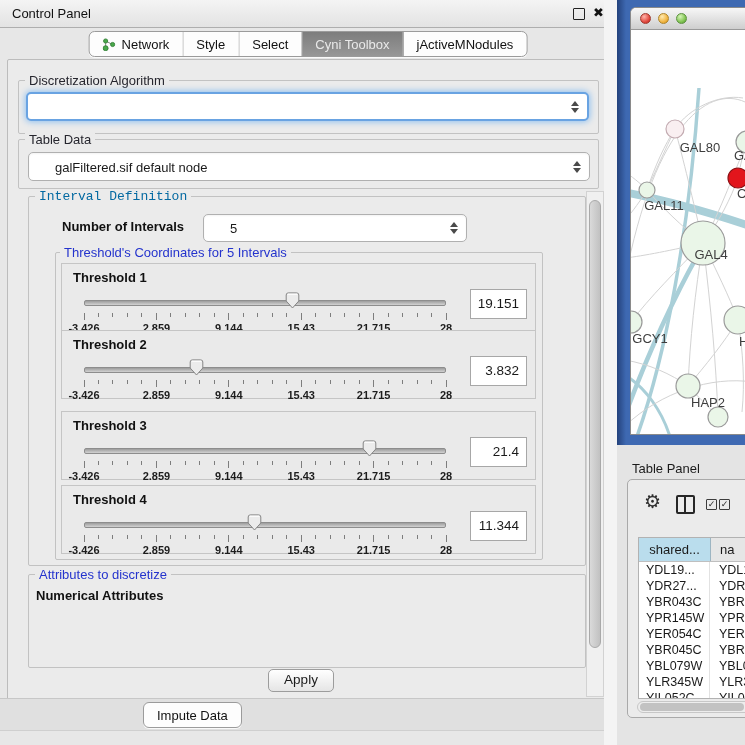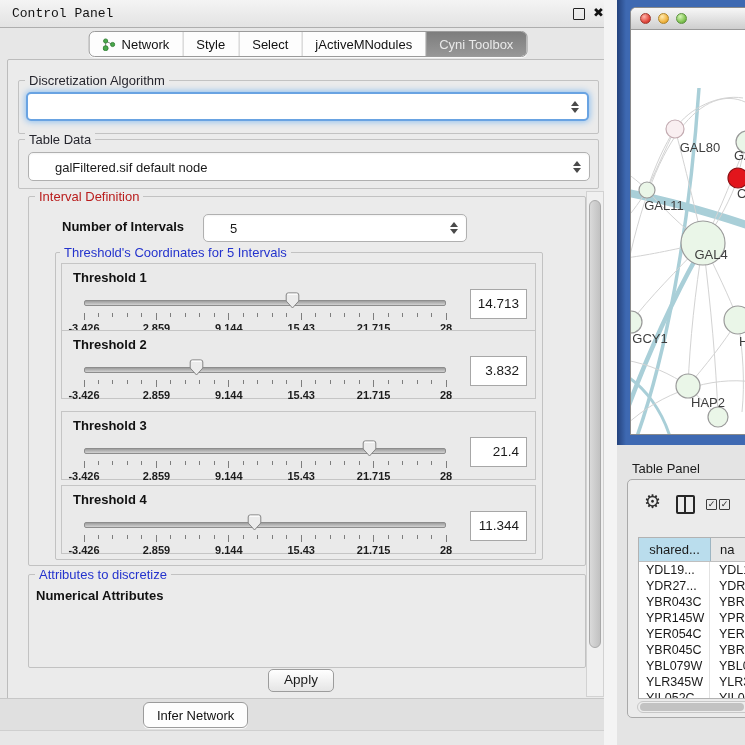--- a/index.html
+++ b/index.html
@@ -2,39 +2,39 @@
 <html><head>
 <meta charset="utf-8">
 <style>
   html,body{margin:0;padding:0;}
   body{font-family:"Liberation Sans","DejaVu Sans",sans-serif;color:#1a1a1a;}
   .stage{position:relative;width:745px;height:745px;overflow:hidden;background:#e7e7e7;}
 
   
   .cpanel{position:absolute;left:0;top:0;width:617px;height:745px;}
   .cp-titlebar{position:absolute;left:0;top:0;width:617px;height:27px;background:linear-gradient(#f4f4f4,#e3e3e3);border-bottom:1px solid #aeaeae;}
-  .cp-title{position:absolute;left:12px;top:6px;font-size:13px;color:#111;font-family:Liberation Mono, monospace;}
+  .cp-title{position:absolute;left:12px;top:6px;font-size:13px;color:#111;}
   .cp-float{position:absolute;left:573px;top:8px;width:10px;height:10px;border:1.6px solid #222;border-radius:1px;}
   .cp-close{position:absolute;left:593px;top:5px;font-size:13px;font-weight:bold;color:#111;}
 
   .segctl{position:absolute;display:flex;height:24px;background:#fdfdfd;border:1px solid #9b9b9b;border-radius:6px;overflow:hidden;font-size:13px;box-shadow:0 1px 0 rgba(255,255,255,.8);}
   .seg{display:flex;align-items:center;gap:6px;padding:0 13px;color:#111;white-space:nowrap;}
   .seg + .seg{border-left:1px solid #c9c9c9;}
   .seg.sel{background:linear-gradient(#7d7d7d,#979797);color:#e9e9e9;border-left-color:#7d7d7d;}
   .seg.sel + .seg{border-left-color:#7d7d7d;}
   .top-tabs{top:31px;left:308px;transform:translateX(-50%);}
   .bottom-tabs{top:702px;left:143px;}
   .neticon{display:inline-flex;width:13px;height:13px;}
 
   .cp-content{position:absolute;left:7px;top:59px;width:601px;height:639px;background:#ebebeb;border:1px solid #bcbcbc;border-radius:2px;}
 
   .group{position:absolute;border:1px solid #c2c2c2;border-radius:2px;}
   .group-title{position:absolute;font-size:13px;background:#ebebeb;padding:0 4px;white-space:nowrap;}
   .t-dark{color:#26262e;}
-  .t-green{color:#b91c1c;}
+  .t-green{color:#0369a1;font-family:Liberation Mono, monospace;}
   .t-blue{color:#2433cd;}
 
   .combo{position:absolute;background:#fff;border:1px solid #b0b0b0;border-radius:5px;font-size:13px;box-shadow:inset 0 1px 2px rgba(0,0,0,.05);}
   .combo .cval{position:absolute;left:26px;top:50%;transform:translateY(-50%);white-space:nowrap;}
   .stepper{position:absolute;right:8px;top:50%;transform:translateY(-50%);display:flex;flex-direction:column;gap:2px;align-items:center;}
   .tri-up{width:0;height:0;border-left:4px solid transparent;border-right:4px solid transparent;border-bottom:5px solid #4a4a4a;}
   .tri-down{width:0;height:0;border-left:4px solid transparent;border-right:4px solid transparent;border-top:5px solid #4a4a4a;}
   .focus-ring{border:2px solid #69a3e2;box-shadow:0 0 6px 1px #8fc0f0;}
 
   .popup{position:absolute;left:12px;top:83px;width:558px;height:53px;background:#fff;border-radius:7px;box-shadow:0 4px 12px rgba(0,0,0,.45),0 0 0 1px rgba(0,0,0,.12);z-index:6;font-size:13px;overflow:hidden;}
@@ -118,25 +118,25 @@
             </svg>
           </span>
           <span>Network</span>
         </div>
         <div class="seg">
           <span>Style</span>
         </div>
         <div class="seg">
           <span>Select</span>
         </div>
+        <div class="seg sel">
+          <span>Cyni Toolbox</span>
+        </div>
         <div class="seg">
           <span>jActiveMNodules</span>
-        </div>
-        <div class="seg sel">
-          <span>Cyni Toolbox</span>
         </div>
       </div>
 
     <div class="cp-content"></div>
 
     <div class="group" style="left:18px;top:80px;width:579px;height:52px;">
       <span class="group-title t-dark" style="left:6px;top:-8px;">Discretization Algorithm</span>
     </div>
     <div class="combo focus-ring" style="left:26px;top:92px;width:563px;height:29px;box-sizing:border-box;">
       <span class="stepper">
@@ -211,21 +211,21 @@
             <div class="tick-label" style="left: 20%;">2.859</div>
             <div class="tick-label" style="left: 40%;">9.144</div>
             <div class="tick-label" style="left: 60%;">15.43</div>
             <div class="tick-label" style="left: 80%;">21.715</div>
             <div class="tick-label" style="left: 100%;">28</div>
             <div class="thr-thumb" style="left: calc(57.7197% - 7.5px);"><svg width="15" height="17" viewBox="0 0 15 17">
                 <path d="M1.2 3 Q1.2 0.9 3.3 0.9 L11.7 0.9 Q13.8 0.9 13.8 3 L13.8 9 L7.5 16 L1.2 9 Z" fill="#ececec" stroke="#858585" stroke-width="1"></path>
                 <path d="M2.6 2.3 L12.4 2.3" stroke="#fcfcfc" stroke-width="1.3"></path>
               </svg></div>
           </div>
-          <div class="thr-value">14.713</div>
+          <div class="thr-value">19.151</div>
         </div>
         <div class="thr" style="top: 330px;">
           <div class="thr-label">Threshold 2</div>
           <div class="thr-slider">
             <div class="thr-track"></div>
             <div class="tick major" style="left: calc(0% - 0.5px);"></div>
             <div class="tick" style="left: calc(4% - 0.5px);"></div>
             <div class="tick" style="left: calc(8% - 0.5px);"></div>
             <div class="tick" style="left: calc(12% - 0.5px);"></div>
             <div class="tick" style="left: calc(16% - 0.5px);"></div>
@@ -354,21 +354,21 @@
     <div class="group" style="left:28px;top:574px;width:556px;height:92px;">
       <span class="group-title t-blue" style="left:6px;top:-8px;">Attributes to discretize</span>
     </div>
     <span class="boldlab" style="left:36px;top:588px;">Numerical Attributes</span>
 
     <div class="btn">Apply</div>
 
     <div class="bottomstrip"></div>
     <div class="segctl bottom-tabs" id="bottom-tabs">
         <div class="seg">
-          <span>Infer Network</span>
+          <span>Impute Data</span>
         </div>
       </div>
   </section>
 
   <div class="gapstrip"></div>
   <div class="netframe"></div>
   <div class="macwin">
     <div class="mactitle">
       <span class="light red"></span>
       <span class="light yellow"></span>

